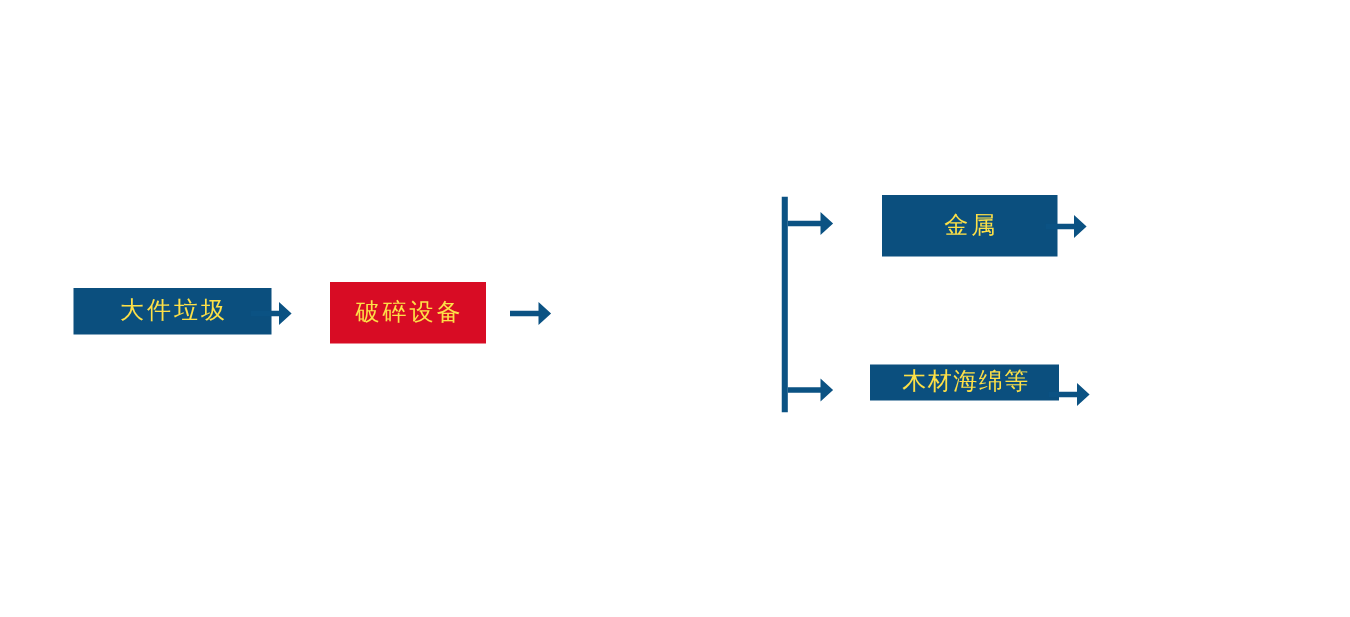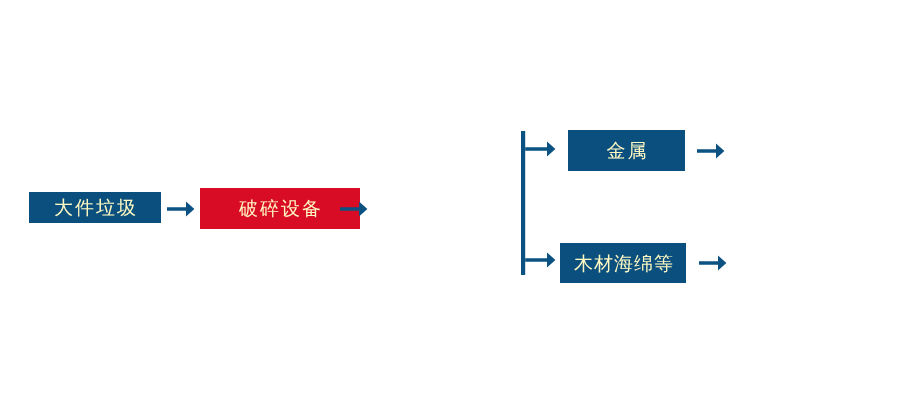--- a/index.html
+++ b/index.html
@@ -16,29 +16,30 @@
     width: 900px;
     height: 411px;
     background: #ffffff;
     overflow: hidden;
   }
   .node {
     position: absolute;
     display: flex;
     align-items: center;
     justify-content: center;
-    color: #fef9c3;
-    font-size: 19px;
+    color: #fde047;
+    font-size: 16px;
     font-weight: 400;
     letter-spacing: 2px;
     text-indent: 2px;
     line-height: 1;
     white-space: nowrap;
     box-sizing: border-box;
     font-family: "Liberation Sans", "DejaVu Sans", sans-serif;
+    margin-left: 20px;
   }
   .node.blue  { background: #0b4f7e; }
   .node.red   { background: #d80c24; }
 
   .arrow {
     position: absolute;
     display: block;
   }
   .arrow svg { display: block; }
 
@@ -47,27 +48,27 @@
   }
   .branch svg { display: block; }
 </style>
 </head>
 <body>
 
 <div id="canvas">
 
   <div class="node blue" id="node-bulky-waste" style="left:29px; top:192px; width:132px; height:31px;">大件垃圾</div>
 
-  <div class="node red" id="node-shredding-equipment" style="left:200px; top:188px; width:160px; height:41px;">破碎设备</div>
+  <div class="node red" id="node-shredding-equipment" style="left:200px; top:188px; width:104px; height:41px;">破碎设备</div>
 
 
   <div class="node blue" id="node-metal" style="left:568px; top:130px; width:117px; height:41px;">金属</div>
 
 
-  <div class="node blue" id="node-wood-sponge" style="left:560px; top:243px; width:126px; height:40px; letter-spacing:1px;">木材海绵等</div>
+  <div class="node blue" id="node-wood-sponge" style="left:560px; top:243px; width:126px; height:24px; letter-spacing:1px;">木材海绵等</div>
 
 
   <span class="arrow" style="left:167px; top:198px;">
     <svg width="28" height="22" viewBox="0 0 28 22">
       <path d="M0 9.2 H19 V3.4 L27.4 11 L19 18.6 V12.8 H0 Z" fill="#0b5283"></path>
     </svg>
   </span>
 
   <span class="arrow" style="left:340px; top:198px;">
     <svg width="28" height="22" viewBox="0 0 28 22">

